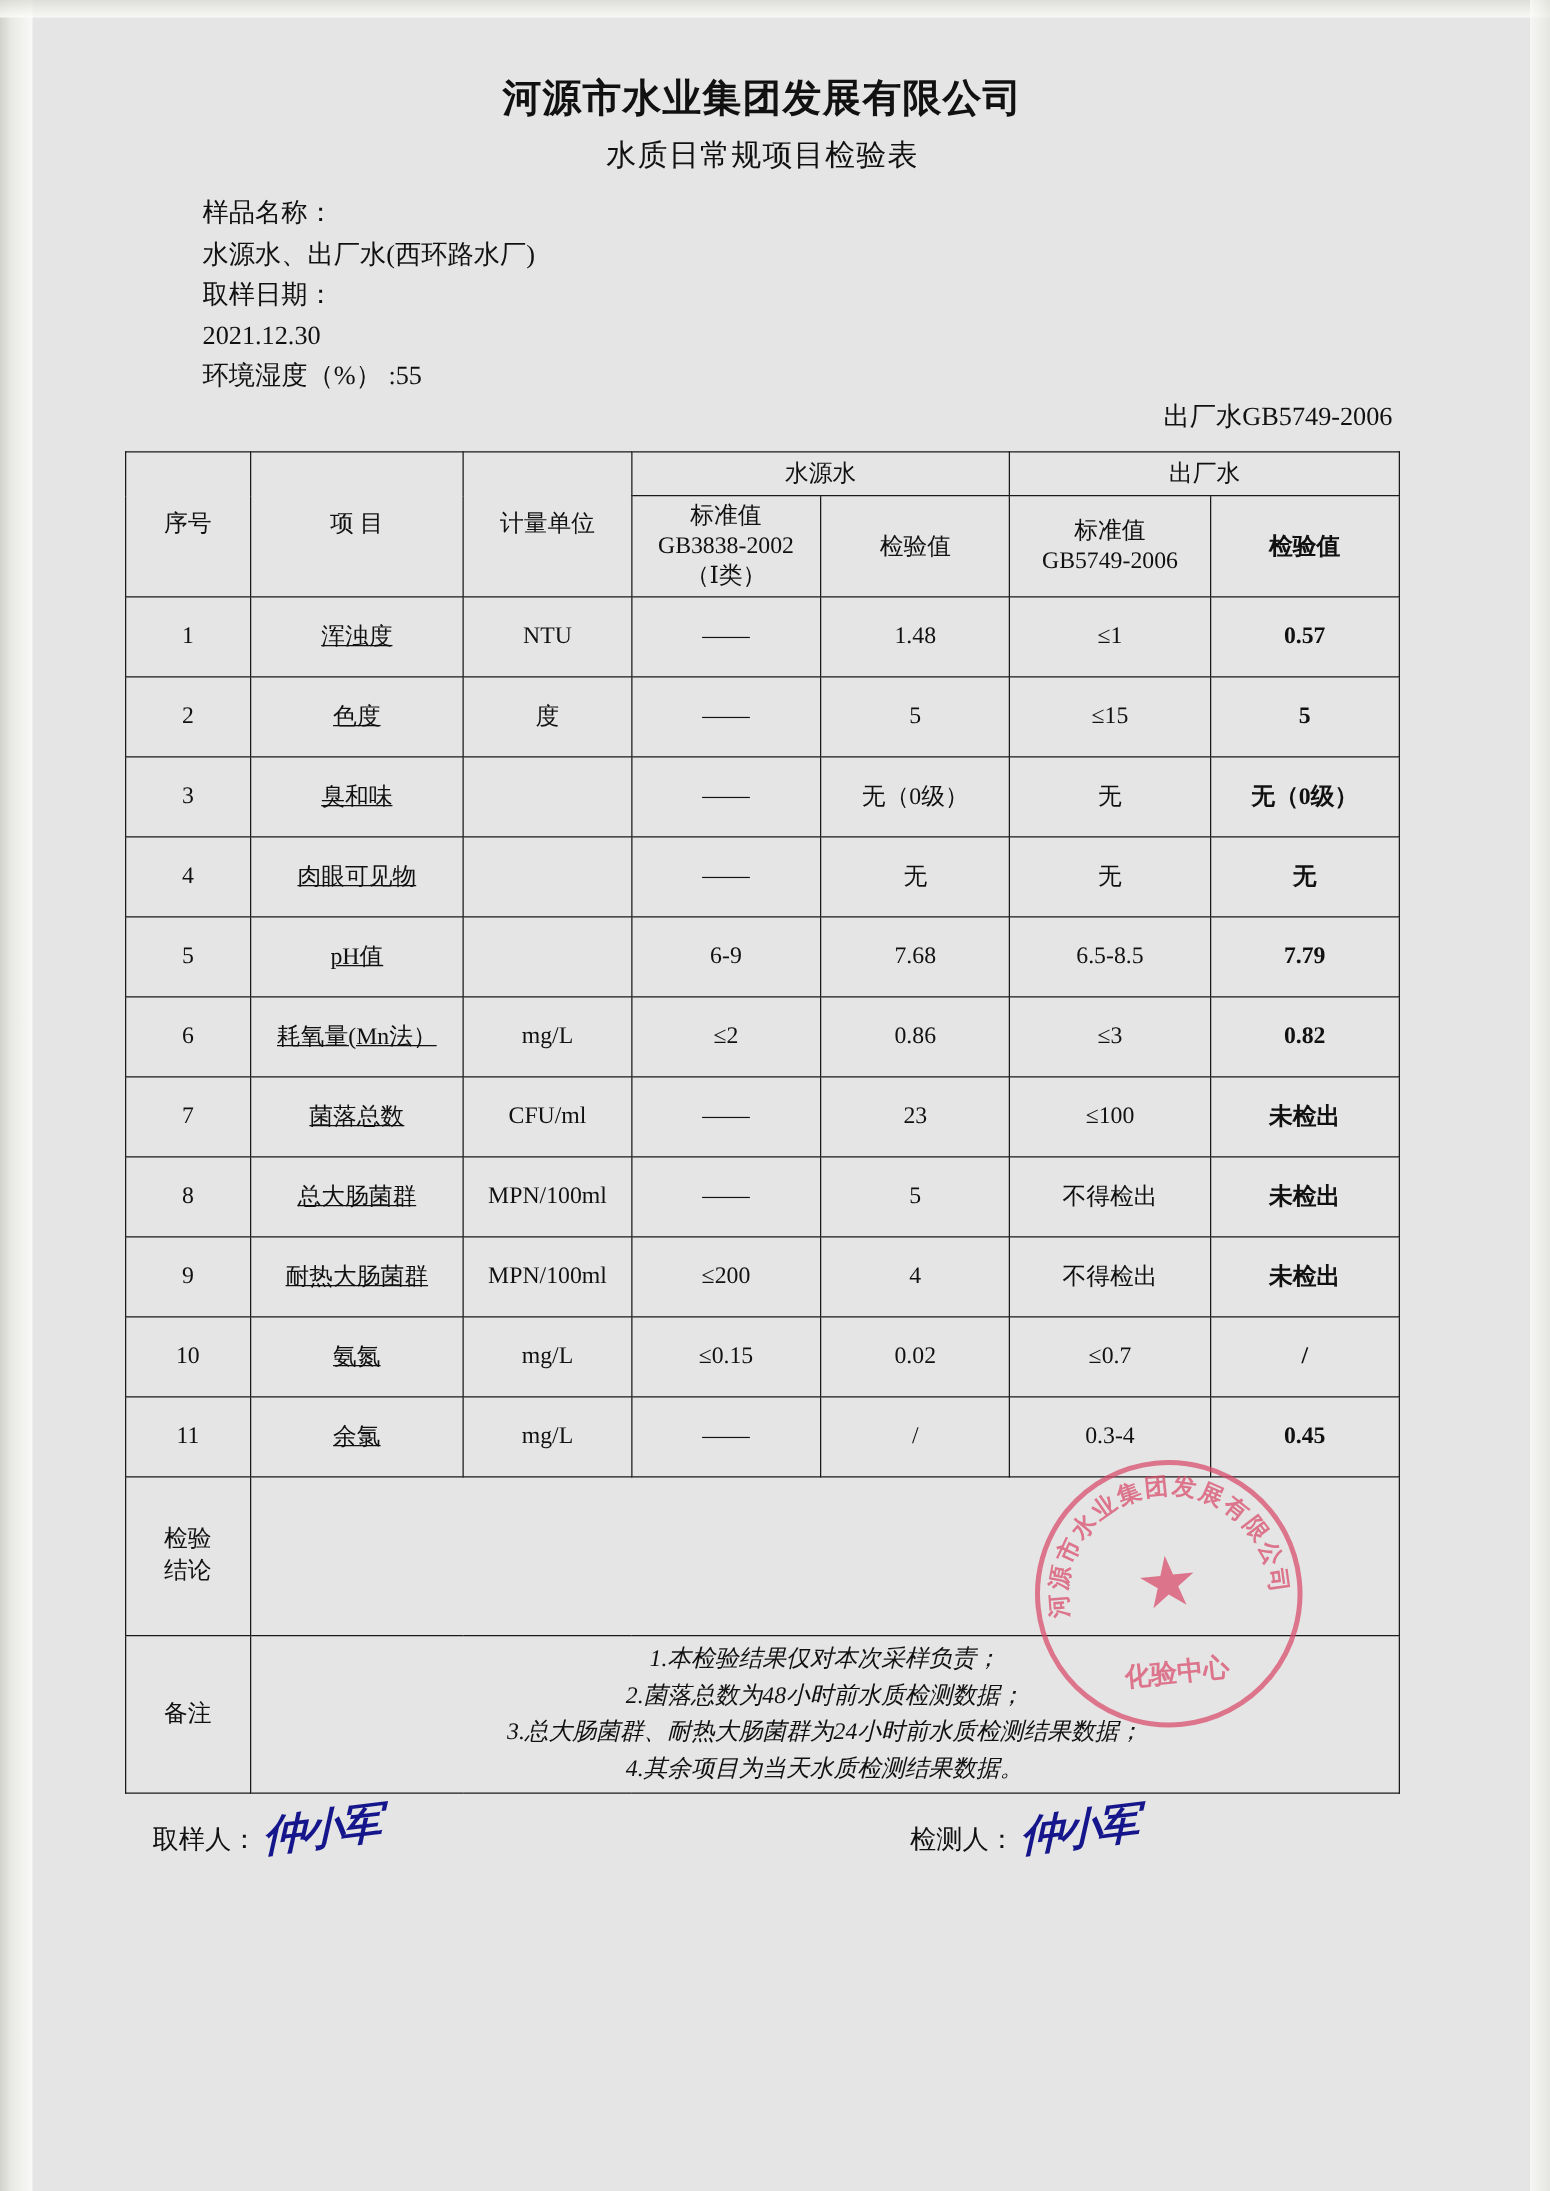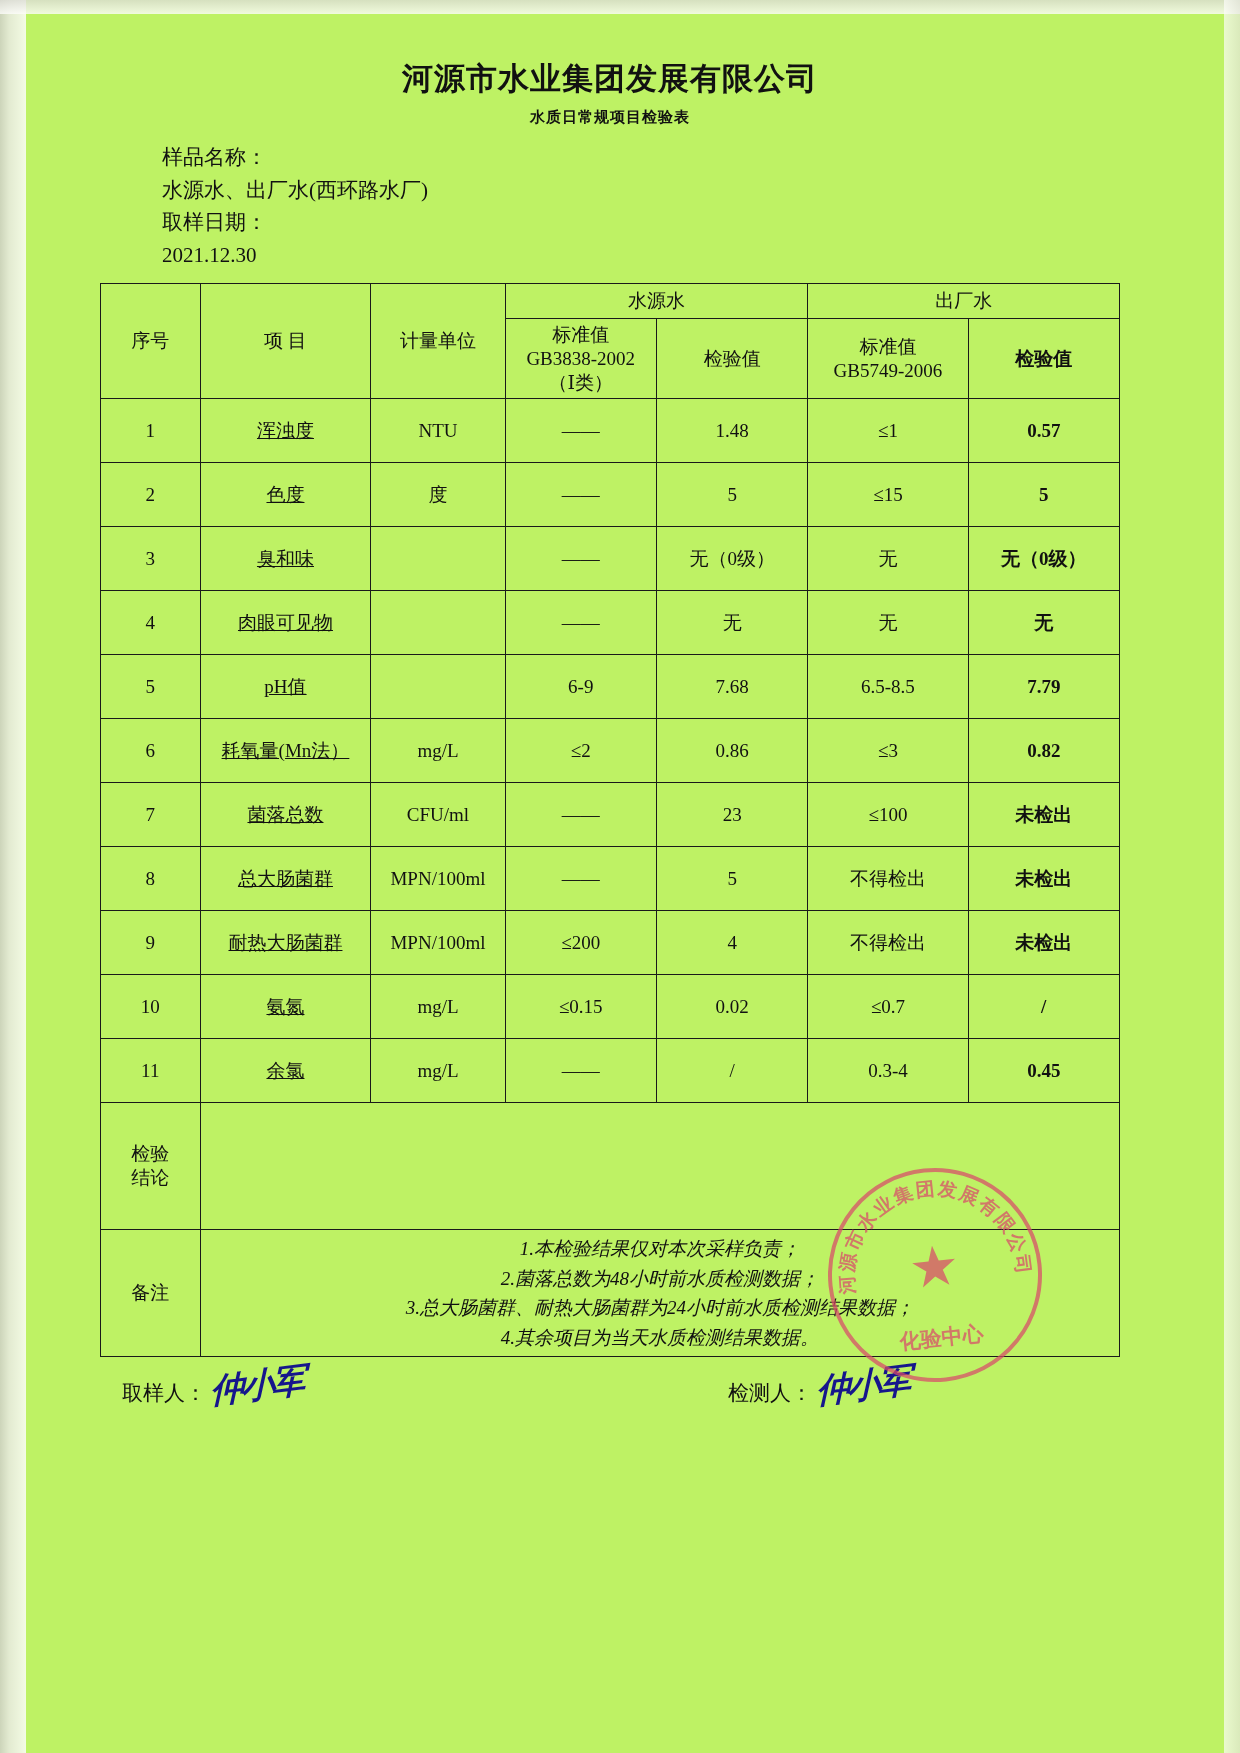--- a/index.html
+++ b/index.html
@@ -11,21 +11,21 @@
     width: 1240px;
     height: 1753px;
     position: relative;
     font-family: "Liberation Serif", "DejaVu Serif", serif;
     color: #111;
     overflow: hidden;
   }
   .page {
     position: absolute;
     inset: 0;
-    background: #bef264;
+    background: #e5e5e5;
   }
   
   .scan-edge-left {
     position: absolute;
     left: 0; top: 0; bottom: 0;
     width: 26px;
     background: linear-gradient(to right, #cfcfc9 0%, #e9e9e4 35%, #fdfdfb 100%);
     opacity: .85;
   }
   .scan-edge-top {
@@ -52,22 +52,22 @@
 
   h1.title {
     font-size: 31px;
     font-weight: bold;
     text-align: center;
     margin: 18px 0 8px 0;
     letter-spacing: 1px;
     font-family: "DejaVu Sans", "Liberation Sans", sans-serif;
   }
   h2.subtitle {
-    font-size: 15px;
-    font-weight: bold;
+    font-size: 24px;
+    font-weight: normal;
     text-align: center;
     margin: 0 0 14px 0;
     letter-spacing: 1px;
     font-family: "DejaVu Sans", "Liberation Sans", sans-serif;
   }
 
   .meta {
     font-size: 21px;
     line-height: 1.55;
     margin-left: 62px;
@@ -216,20 +216,24 @@
     <h1 class="title">河源市水业集团发展有限公司</h1>
     <h2 class="subtitle">水质日常规项目检验表</h2>
 
     <div class="meta">
       <div class="meta-row">
         <span>样品名称：</span>
           <span>水源水、出厂水(西环路水厂)</span>
           <span style="display:inline-block;width:10px"></span>
           <span>取样日期：</span>
           <span>2021.12.30</span>
+      </div>
+      <div class="meta-row">
+        <span class="meta-left">环境湿度（%）  :55</span>
+        <span class="meta-right-2">出厂水GB5749-2006</span>
       </div>
     </div>
 
     <table class="main">
       <colgroup>
         <col style="width:92px">
         <col style="width:158px">
         <col style="width:124px">
         <col style="width:140px">
         <col style="width:140px">

